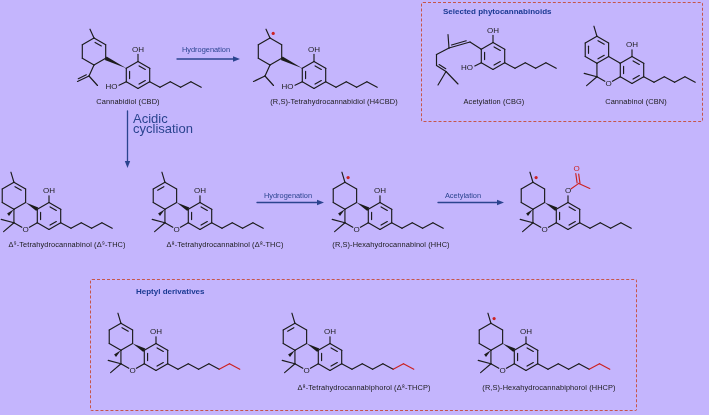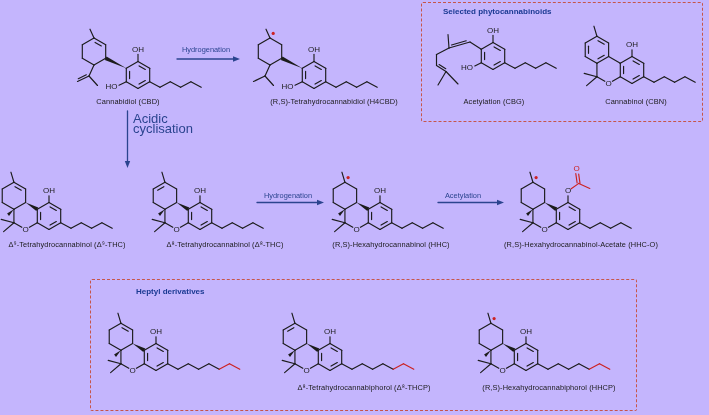--- a/index.html
+++ b/index.html
@@ -433,21 +433,20 @@
       </svg>
     </div>
 
   <div class="mol-label" style="left:128px; top:97px;">Cannabidiol (CBD)</div>
   <div class="mol-label" style="left:314px; top:97px;margin-left:20px;">(R,S)-Tetrahydrocannabidiol (H4CBD)</div>
   <div class="mol-label" style="left:494px; top:97px;">Acetylation (CBG)</div>
   <div class="mol-label" style="left:636px; top:97px;">Cannabinol (CBN)</div>
   <div class="mol-label" style="left:67px;  top:240px;">Δ⁹-Tetrahydrocannabinol (Δ⁹-THC)</div>
   <div class="mol-label" style="left:214px; top:240px;margin-left:11px;">Δ⁸-Tetrahydrocannabinol (Δ⁸-THC)</div>
   <div class="mol-label" style="left:391px; top:240px;">(R,S)-Hexahydrocannabinol (HHC)</div>
-  <div class="mol-label" style="left:581px; top:240px;">(R,S)-Hexahydrocannabinol-Acetate (HHC-O)</div>
   <div class="mol-label" style="left:360px; top:383px;padding-left:8px;">Δ⁸-Tetrahydrocannabiphorol (Δ⁸-THCP)</div>
   <div class="mol-label" style="left:549px; top:383px;">(R,S)-Hexahydrocannabiphorol (HHCP)</div>
 
   <svg id="arrow-layer" width="709" height="415">
       <line x1="177" y1="59" x2="233" y2="59" stroke="#2b448f" stroke-width="1.3" stroke-linecap="round"></line>
       <polygon points="240,59 233,61.7 233,56.3" fill="#2b448f"></polygon>
       <line x1="127.5" y1="111" x2="127.5" y2="161" stroke="#2b448f" stroke-width="1.3" stroke-linecap="round"></line>
       <polygon points="127.5,168 124.8,161 130.2,161" fill="#2b448f"></polygon>
       <line x1="257" y1="202.5" x2="317" y2="202.5" stroke="#2b448f" stroke-width="1.3" stroke-linecap="round"></line>
       <polygon points="324,202.5 317,205.2 317,199.8" fill="#2b448f"></polygon>

